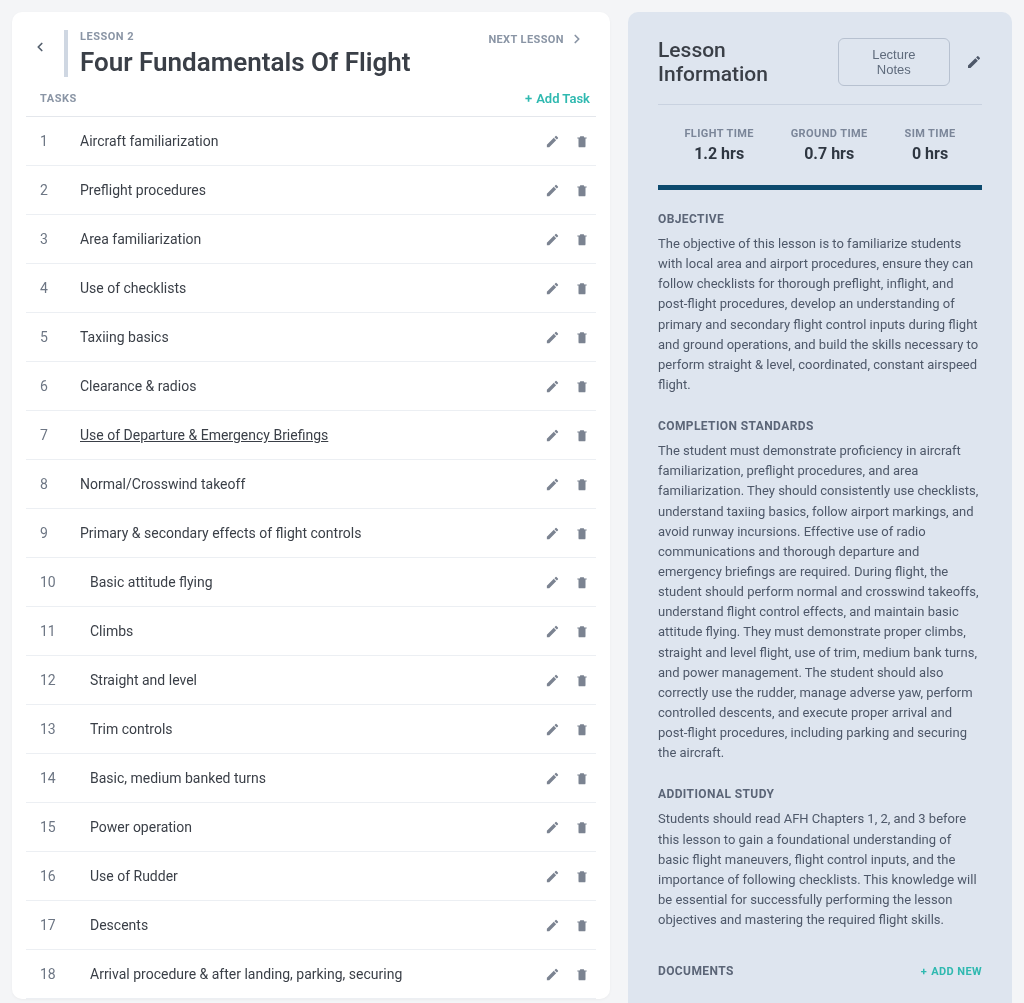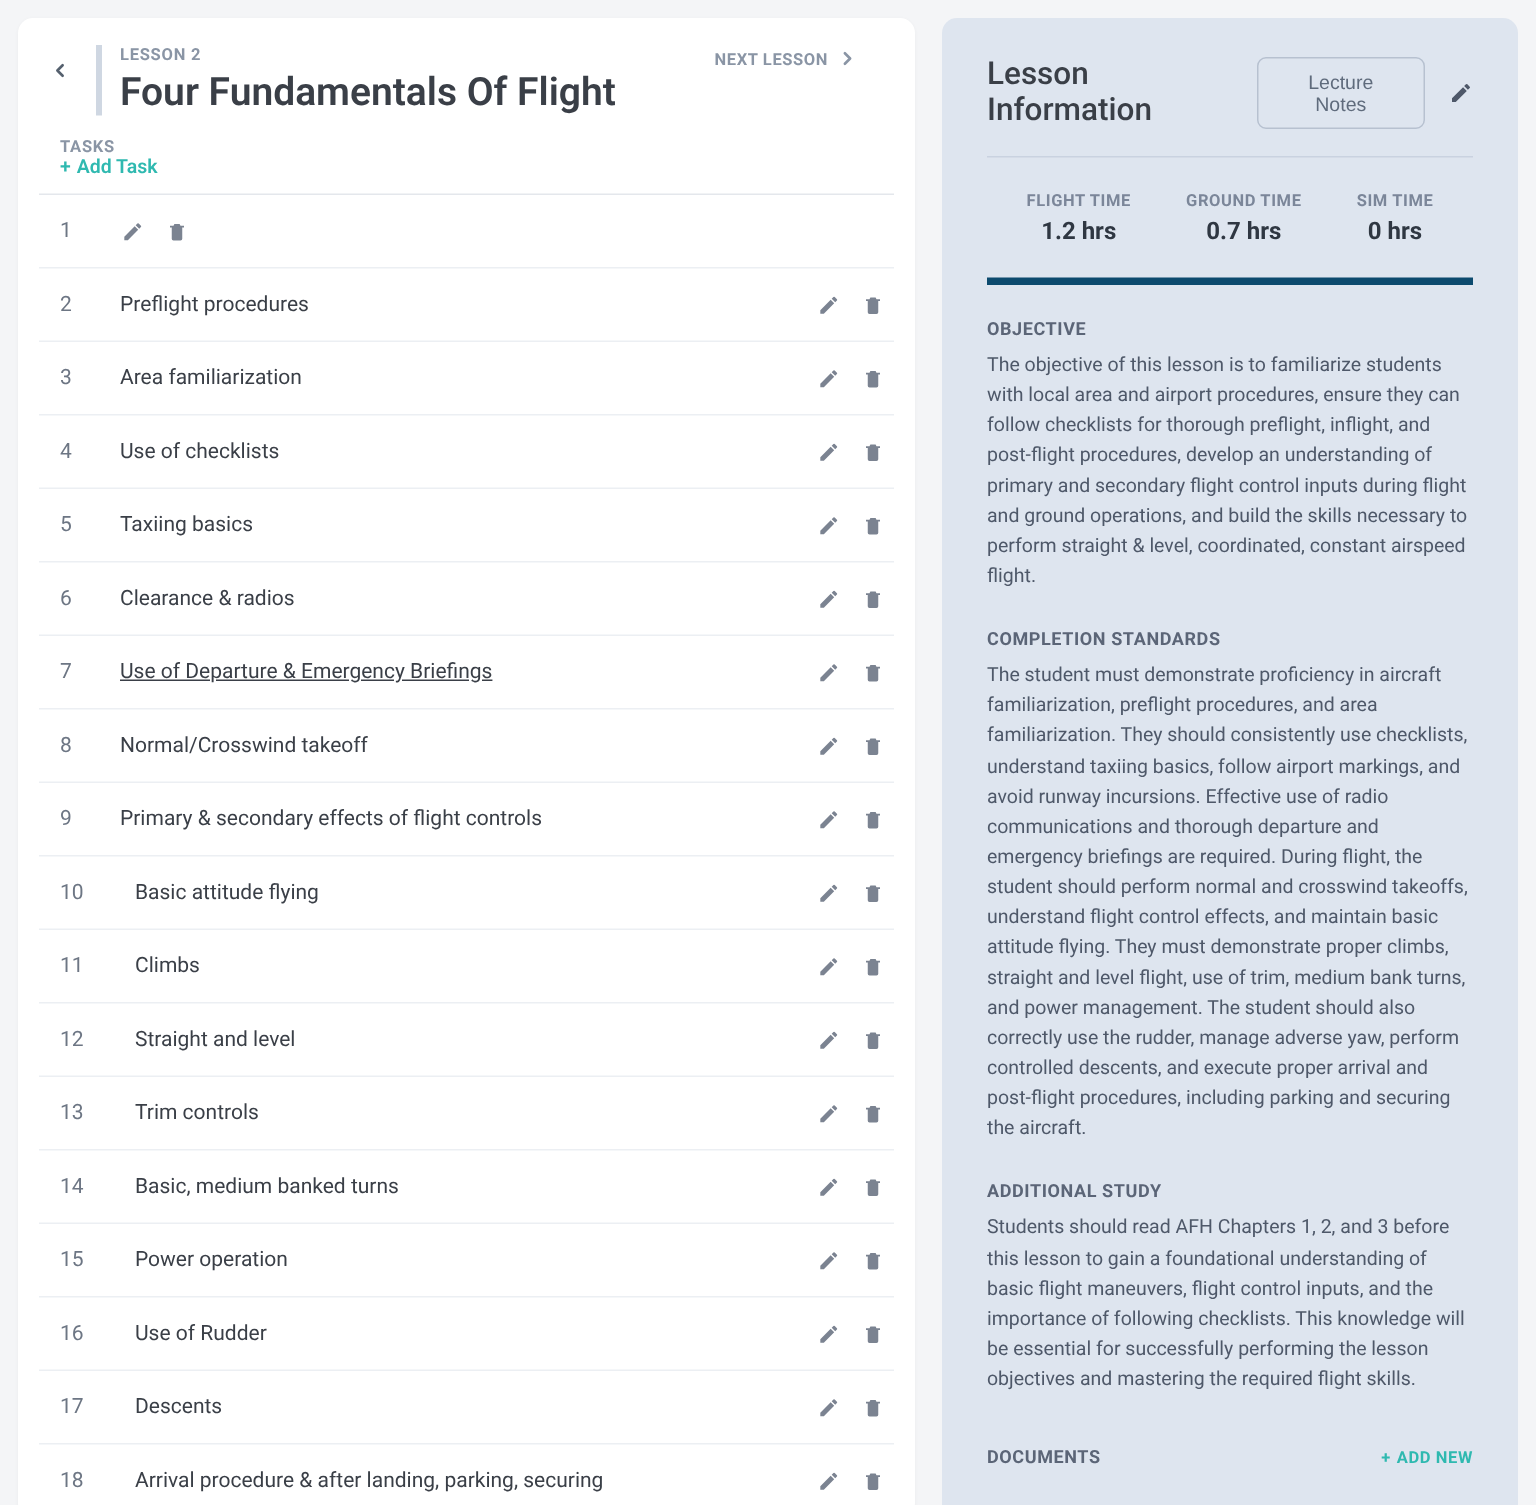--- a/index.html
+++ b/index.html
@@ -56,39 +56,38 @@
     letter-spacing: .5px;
     margin-bottom: 4px;
   }
   .lesson-title {
     font-size: 26px;
     font-weight: 600;
     color: #3a3f47;
   }
   .next-lesson {
     position:absolute;
-    right:24px;
+    right:12px;
     top:2px;
     display:flex;
     align-items:center;
     gap:6px;
     font-size:11px;
     font-weight:700;
     letter-spacing:.4px;
     color:#8a95a5;
     cursor:pointer;
   }
   
   .tasks-head {
     display:flex;
     justify-content:space-between;
-    align-items:flex-start;
+    align-items:center;
     padding: 0 6px 10px 14px;
     border-bottom:1px solid #e4e7ec;
-    flex-direction:column;
   }
   .tasks-head-label {
     font-size:11px;
     font-weight:700;
     letter-spacing:.5px;
     color:#8a95a5;
   }
   .add-task {
     color:#2fb9b0;
     font-size:13px;
@@ -240,20 +239,21 @@
       <div class="tasks-head-label">TASKS</div>
       <div class="add-task">
         <span>+</span>
         <span>Add Task</span>
       </div>
     </div>
 
     <div id="task-list">
         <div class="task-row">
           <div class="task-num">1</div>
+          <div class="task-title" style="padding-left:0;">Aircraft familiarization</div>
           <div class="task-actions">
             <div class="icon-btn">
               <span>
                 <svg width="15" height="15" viewBox="0 0 24 24" fill="currentColor">
                   <path d="M3 17.25V21h3.75l11.06-11.06-3.75-3.75L3 17.25zM20.71 7.04a1 1 0 0 0 0-1.41l-2.34-2.34a1 1 0 0 0-1.41 0l-1.83 1.83 3.75 3.75 1.83-1.83z"></path>
                 </svg>
               </span>
             </div>
             <div class="icon-btn">
               <span>

